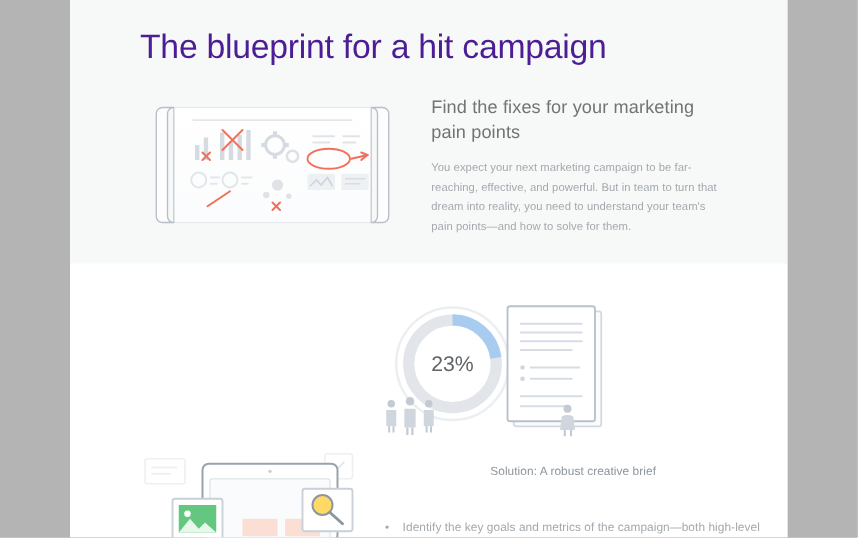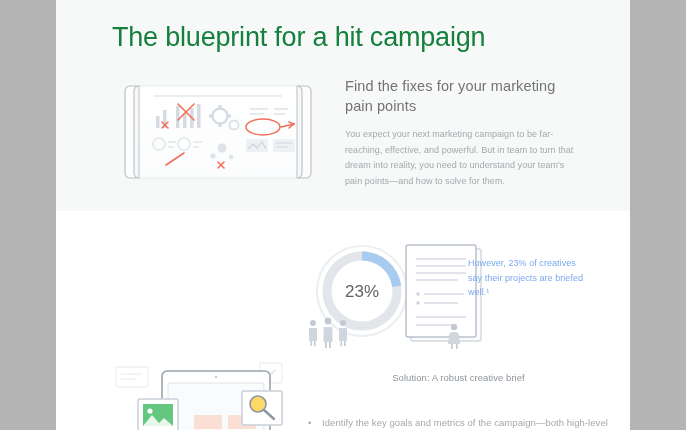--- a/index.html
+++ b/index.html
@@ -29,21 +29,21 @@
     width: 574px; height: 211px;
     background: #f7f9f8;
   }
   #hero-title {
     position: absolute;
     left: 56px; top: 22px;
     width: 520px;
     font-size: 27px;
     font-weight: 400;
     letter-spacing: -0.2px;
-    color: #15803d;
+    color: #4c1d95;
     white-space: nowrap;
   }
   
   #blueprint {
     position: absolute;
     left: 66px; top: 82px;
     width: 192px; height: 100px;
   }
   
   #hero-copy {
@@ -292,21 +292,20 @@
 
           <g fill="#c3cad3">
             <circle cx="148" cy="86" r="3.2"></circle>
             <path d="M143.5 92 q4.5 -2 9 0 l1.5 11 h-12 z" fill="#cfd6de"></path>
             <rect x="145" y="103" width="1.7" height="5"></rect>
               <rect x="150" y="103" width="1.7" height="5"></rect>
           </g>
         </svg>
       </div>
 
-      <p id="callout">However, 23% of creatives say their projects are briefed well.¹</p>
 
       <div id="solution">
         <p id="solution-title">Solution: A robust creative brief</p>
         <ul id="bullets">
           <li>Identify the key goals and metrics of the campaign—both high-level and granular.</li>
         </ul>
       </div>
 
       <div id="devices">
         <svg width="178" height="70" viewBox="0 0 178 70">

